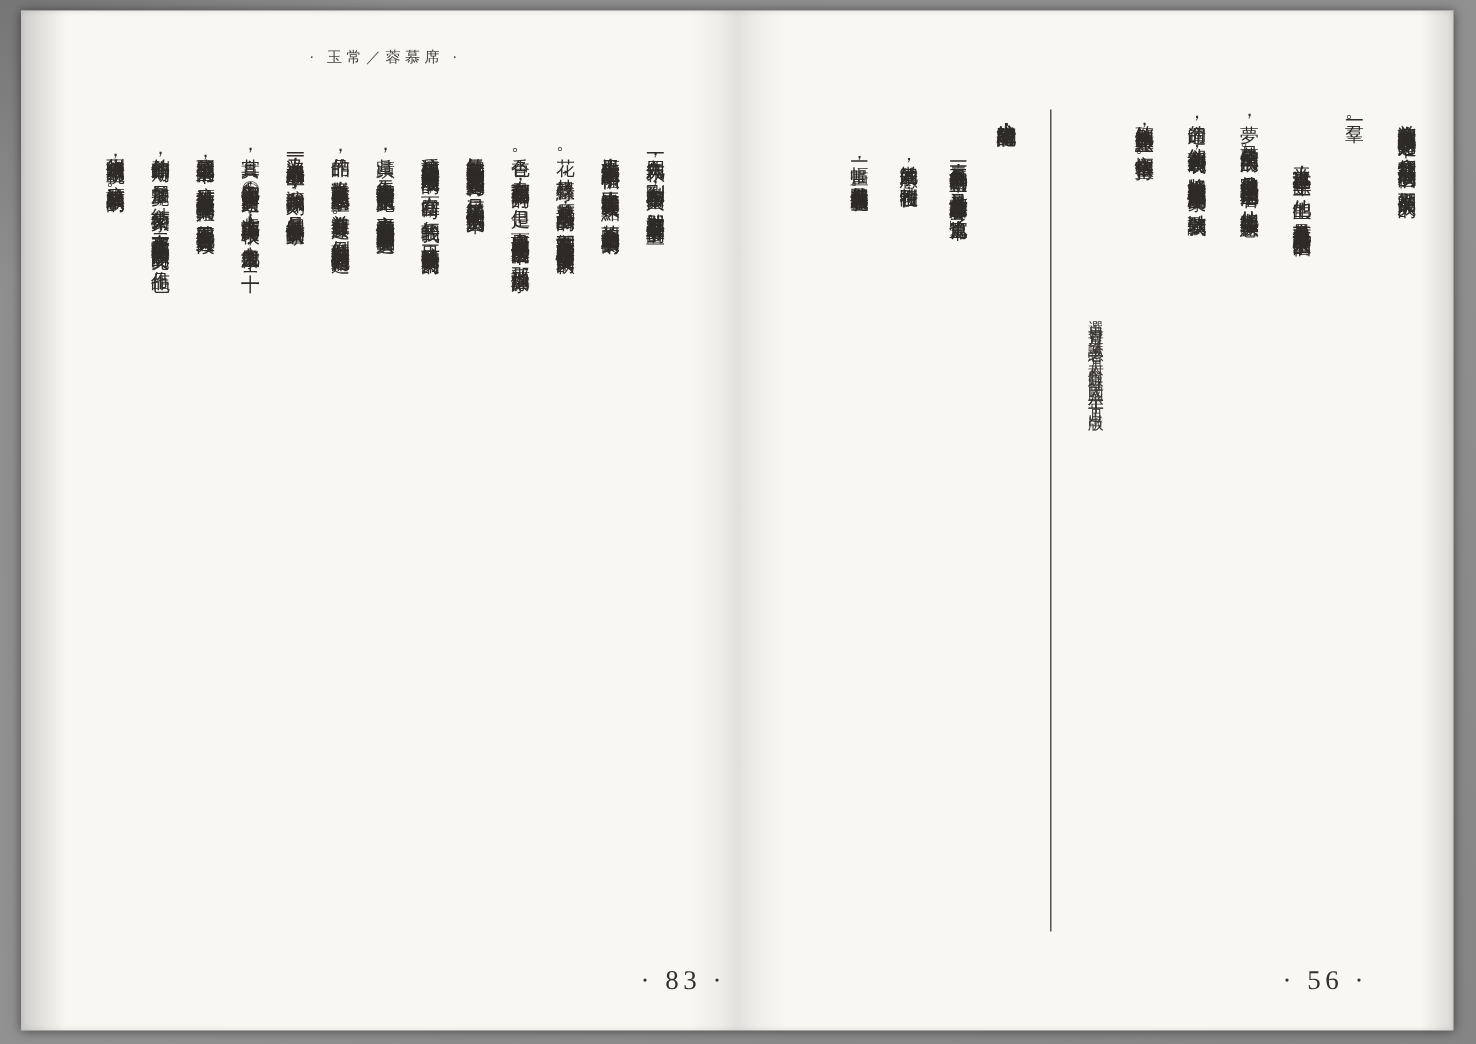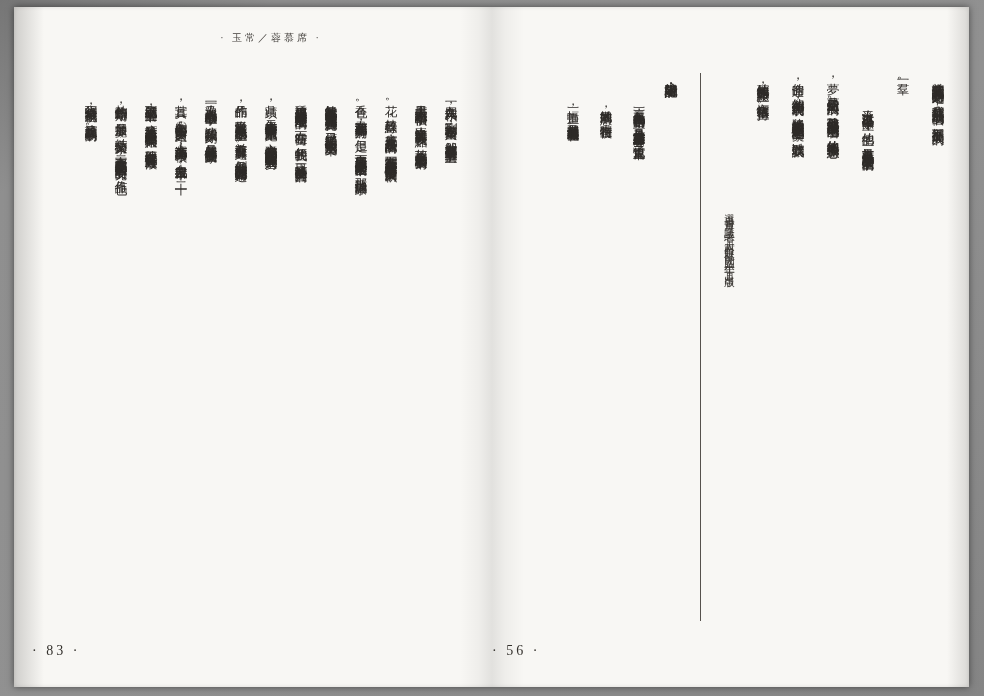--- a/index.html
+++ b/index.html
@@ -20,33 +20,33 @@
   .edge-right {
     position:absolute; right:0; top:0; bottom:0; width:22px;
     background:linear-gradient(to left, rgba(60,58,55,0.16), rgba(60,58,55,0));
   }
   .gutter {
     position:absolute; left:50%; top:0; bottom:0; width:64px; transform:translateX(-50%);
     background:linear-gradient(to right, rgba(0,0,0,0) 0%, rgba(0,0,0,0.04) 30%,
       rgba(0,0,0,0.09) 50%, rgba(0,0,0,0.04) 70%, rgba(0,0,0,0) 100%);
   }
   .page { position:absolute; top:0; bottom:0; }
-  .page-left  { left:18px;  width:478px; }
+  .page-left  { left:4px;  width:478px; }
   .page-right { left:478px; right:0; }
 
   .pg-header {
     position:absolute; font-size:10px; letter-spacing:3px; color:#413e3a;
     text-align:center; white-space:nowrap;
   }
   .page-left  .pg-header { top:24px; left:0; width:100%; }
   .page-right .pg-header { top:25px; left:0; width:440px; }
 
   .pg-footer {
-    position:absolute; top:636px; font-size:14px; letter-spacing:3px;
-    color:#34312d; text-align:left; white-space:nowrap;
+    position:absolute; top:636px; font-size:18px; letter-spacing:3px;
+    color:#34312d; text-align:right; white-space:nowrap;
   }
   .page-left  .pg-footer { left:0; width:466px; }
   .page-right .pg-footer { left:0; width:420px; }
 
   .vtext { position:absolute; writing-mode:vertical-rl; -webkit-writing-mode:vertical-rl; }
   .page-left  .vtext { top:88px; right:52px; height:545px; }
   .page-right .vtext { top:66px; right:24px; height:556px; }
 
   .col {
     margin:0; white-space:nowrap; width:14px; line-height:14px;

